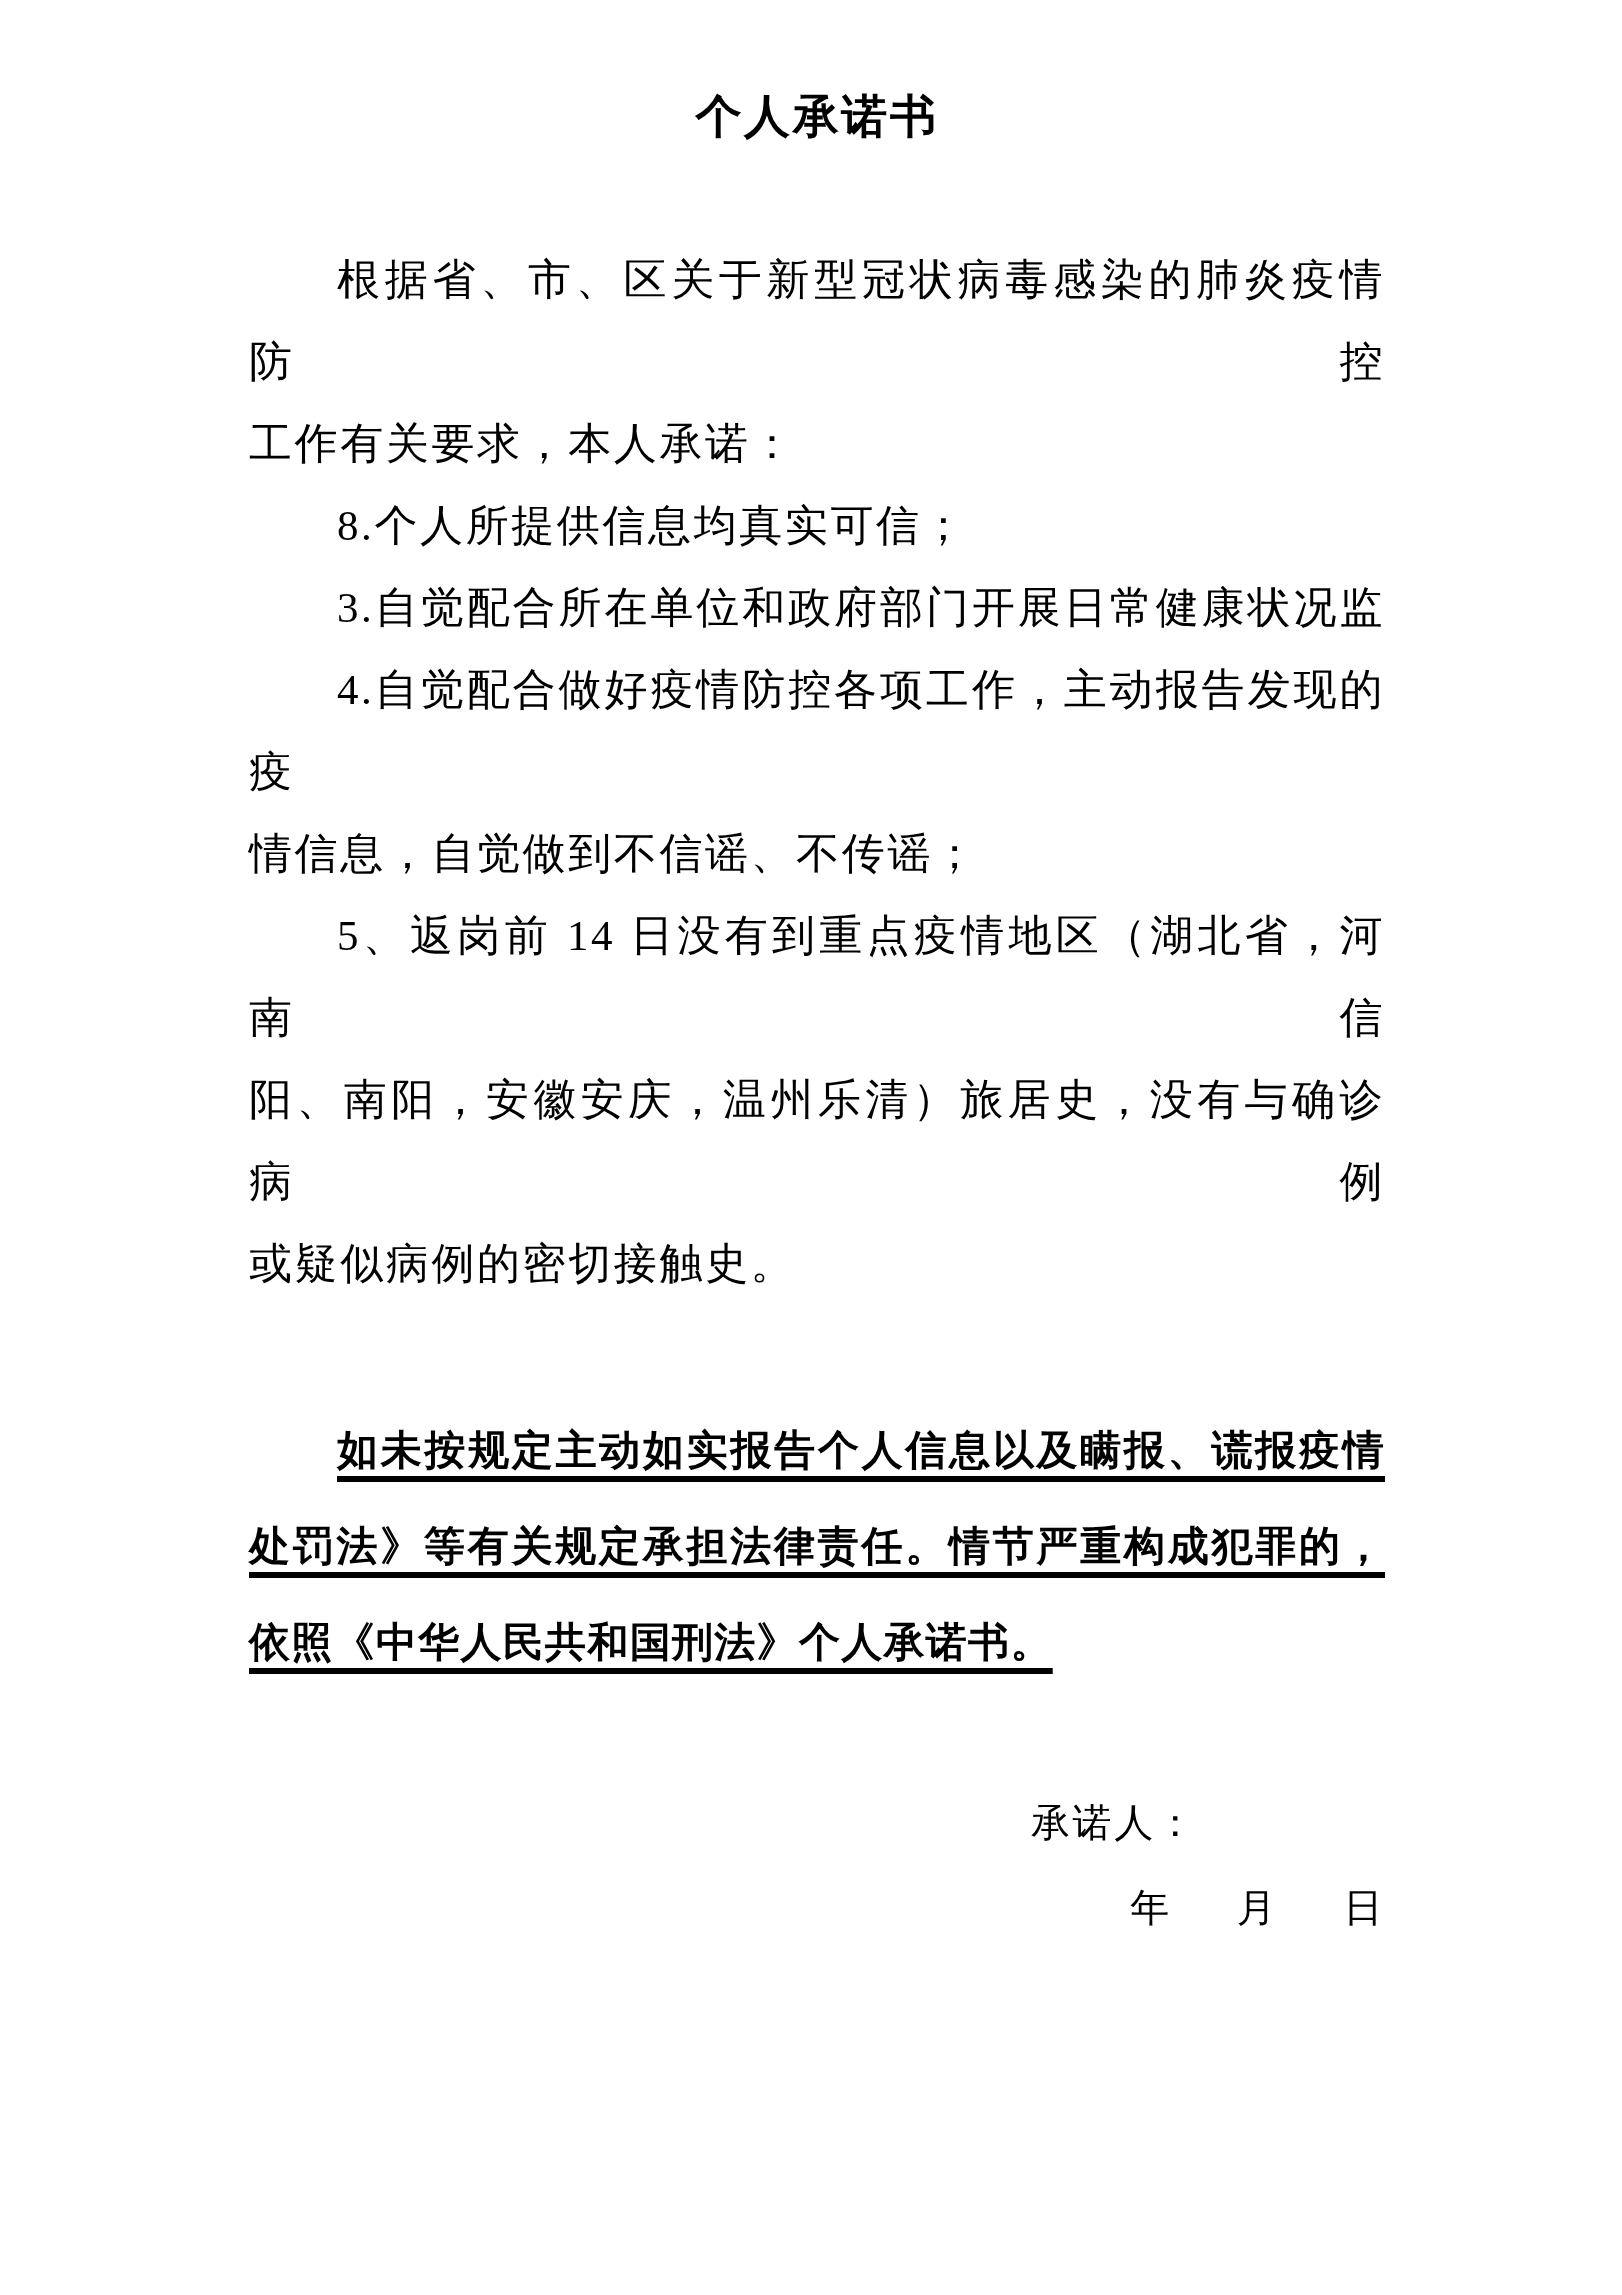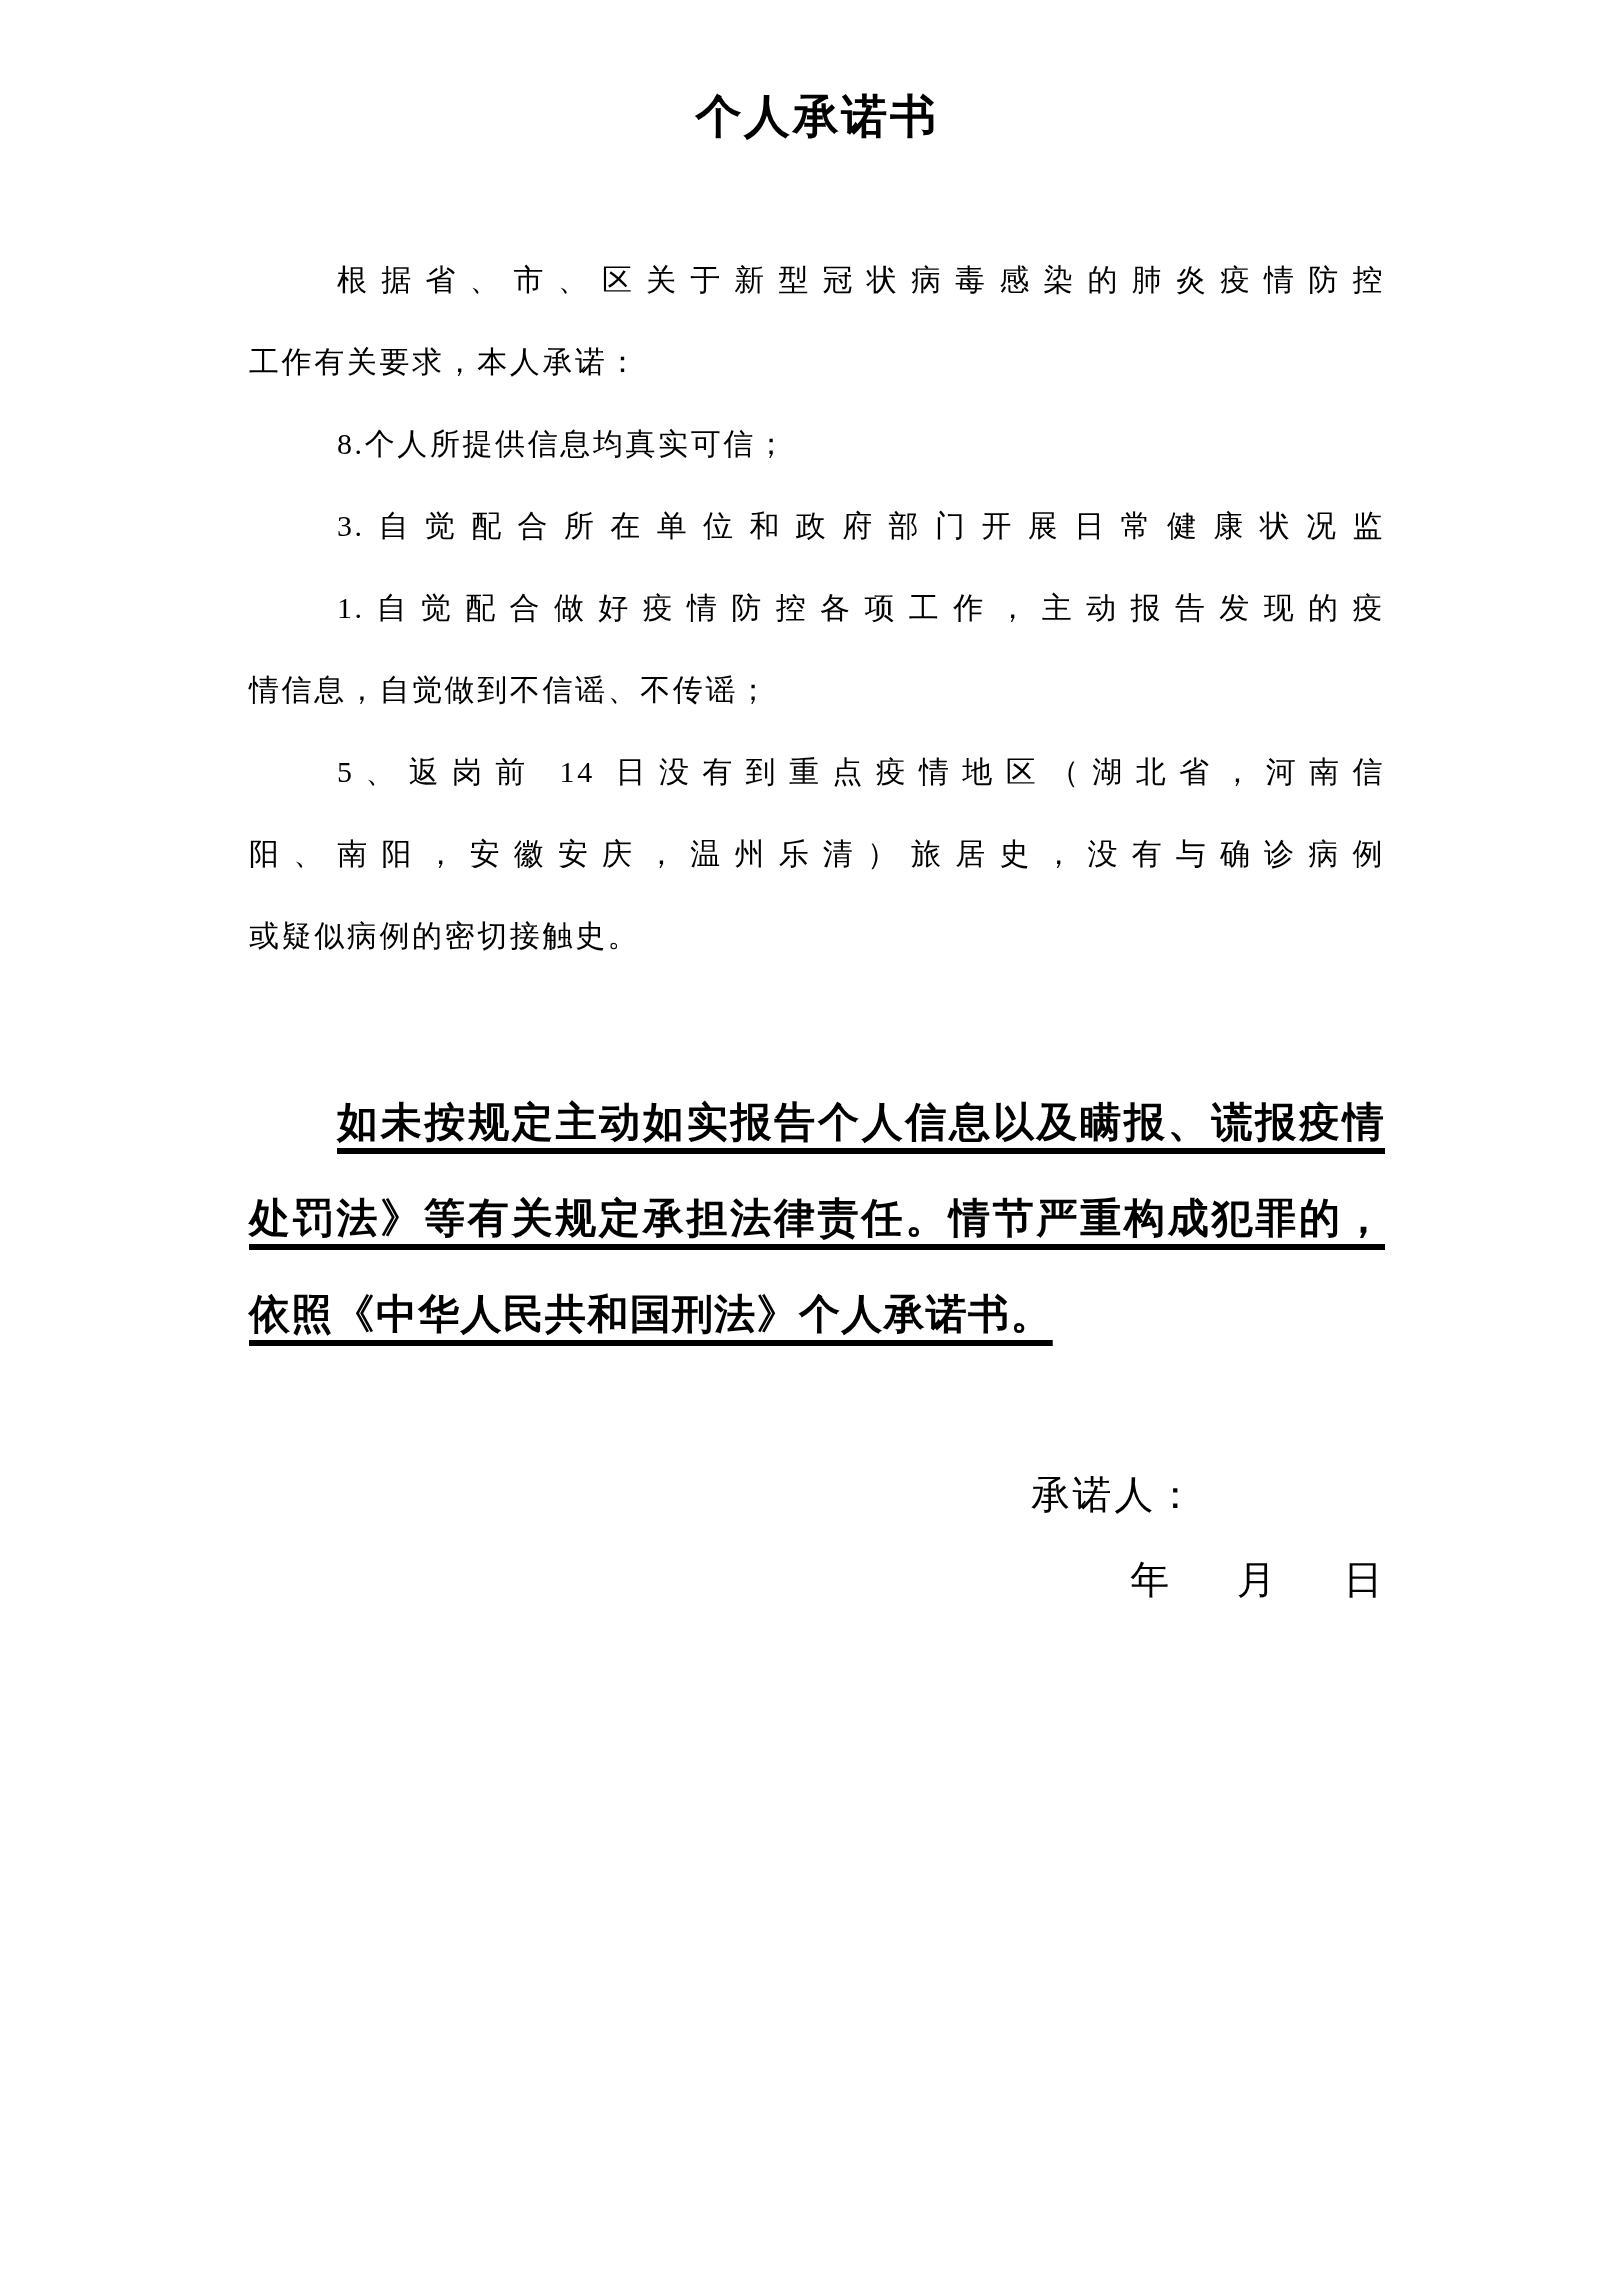--- a/index.html
+++ b/index.html
@@ -22,21 +22,21 @@
     font-family: "Liberation Sans", sans-serif;
     font-weight: bold;
     font-size: 46px;
     line-height: 65px;
     letter-spacing: 2.6px;
     text-align: center;
     margin: 0 0 90px 0;
   }
   .body-text { margin: 0; }
   .line {
-    font-size: 30px;
+    font-size: 43px;
     line-height: 82px;
     letter-spacing: 2.6px;
   }
   .fill {
     text-align: justify;
     text-align-last: justify;
     text-justify: inter-character;
   }
   .indent { text-indent: 88px; }
   .warning-block { margin-top: 97px; }
@@ -74,21 +74,21 @@
 
   <div class="body-text">
     <div class="line fill indent">根据省、市、区关于新型冠状病毒感染的肺炎疫情防控</div>
     <div class="line">工作有关要求，本人承诺：</div>
 
     <div class="line indent">8.个人所提供信息均真实可信；</div>
 
 
     <div class="line fill indent">3.自觉配合所在单位和政府部门开展日常健康状况监</div>
 
-    <div class="line fill indent">1.自觉配合做好疫情防控各项工作，主动报告发现的疫</div>
+    <div class="line fill indent">4.自觉配合做好疫情防控各项工作，主动报告发现的疫</div>
     <div class="line">情信息，自觉做到不信谣、不传谣；</div>
 
     <div class="line fill indent">5、返岗前 14 日没有到重点疫情地区（湖北省，河南信</div>
     <div class="line fill">阳、南阳，安徽安庆，温州乐清）旅居史，没有与确诊病例</div>
     <div class="line">或疑似病例的密切接触史。</div>
   </div>
 
   <div class="warning-block">
     <div class="warning-line fill indent">如未按规定主动如实报告个人信息以及瞒报、谎报疫情</div>
     <div class="warning-line fill">处罚法》等有关规定承担法律责任。情节严重构成犯罪的，</div>

